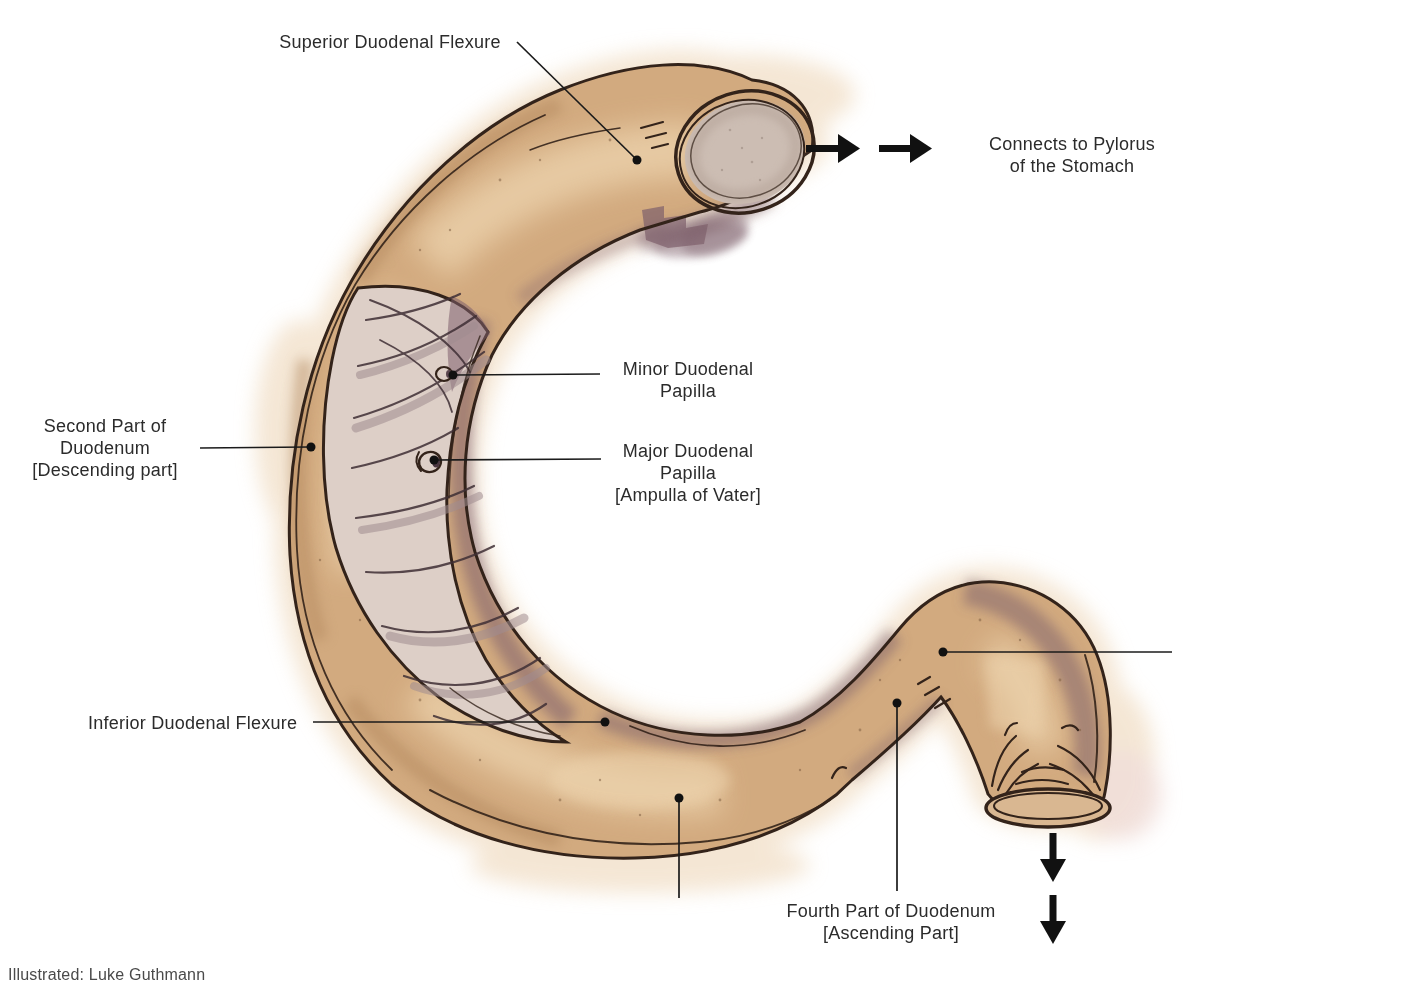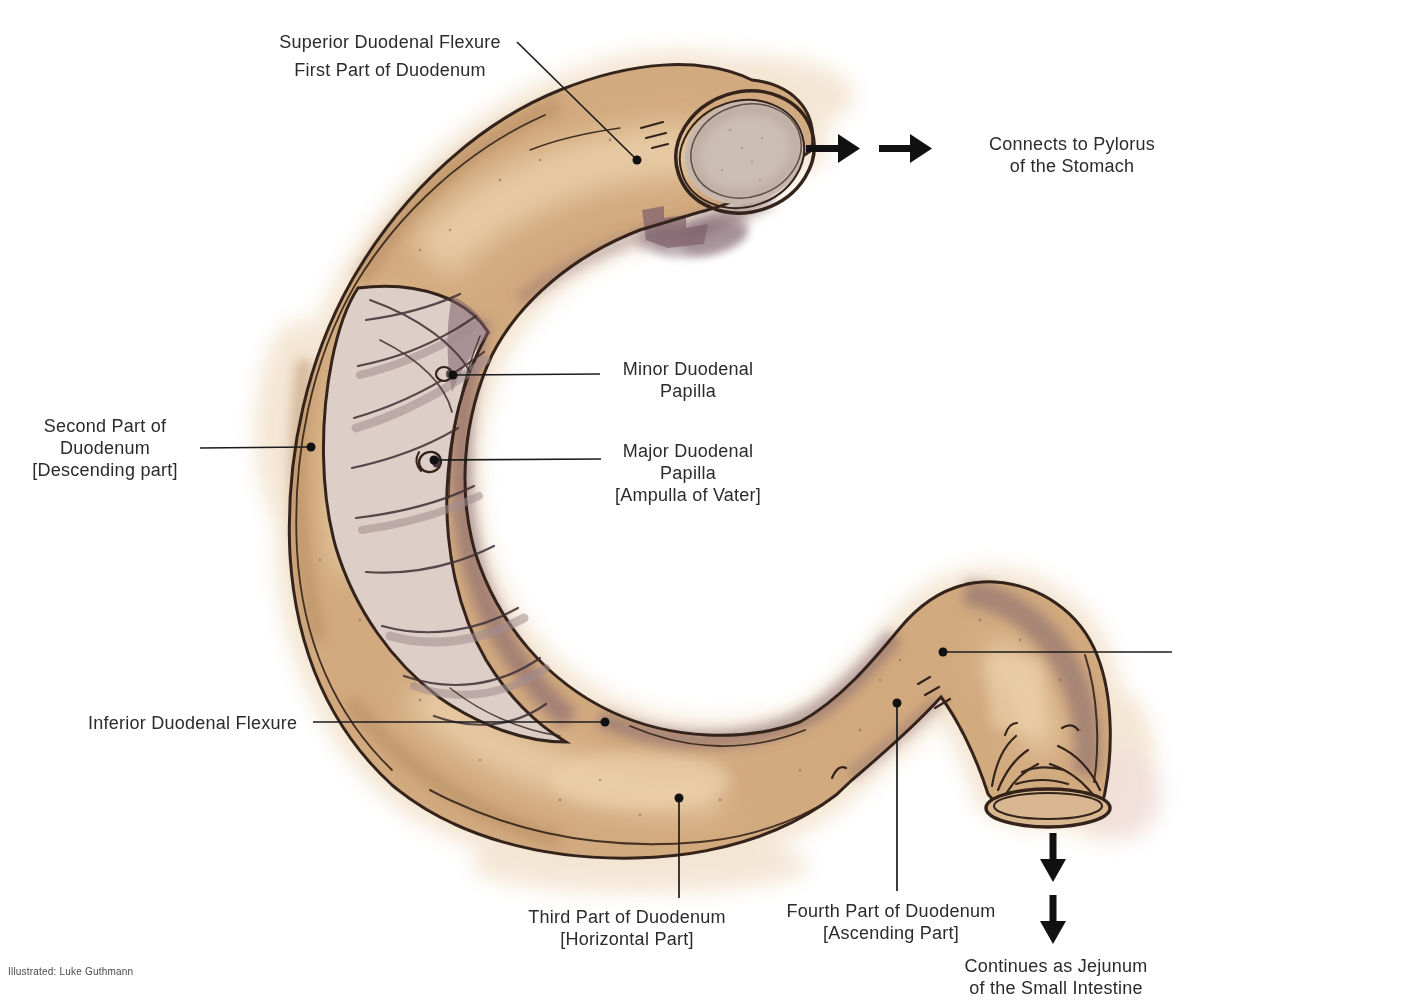--- a/index.html
+++ b/index.html
@@ -2,21 +2,21 @@
 <html style="--ink: #33231a; --text: #2b2b2b; --tube: #d2aa7f; --tube_light: #ecd2ac; --tube_dark: #b3895f; --shadow_purple: #7d5f6b; --mucosa: #ddcfc7; --fold: #3f2f35; --fold_soft: #a08d90; --lumen: #ccbdb3; --halo: #ecd3b2; --opening_fill: #d9b791;"><head>
 <meta charset="utf-8">
 <style>
   html,body{margin:0;padding:0;background:#ffffff;}
   .stage{position:relative;width:1220px;height:1000px;overflow:hidden;background:#fff;
          font-family:"Liberation Sans",sans-serif;}
   .art{position:absolute;left:0;top:0;}
   .lbl{position:absolute;font-size:18px;line-height:22px;color:var(--text,#2b2b2b);
        letter-spacing:.25px;white-space:nowrap;}
   .center{transform:translateX(-50%);text-align:center;}
-  .credit{position:absolute;font-size:10px;letter-spacing:.2px;color:#4a4a4a;}
+  .credit{position:absolute;font-size:16px;letter-spacing:.2px;color:#4a4a4a;}
   .ink{stroke:var(--ink,#33231a);fill:none;stroke-linecap:round;}
   .lead{stroke:#1b1b1b;stroke-width:1.7;fill:none;}
   .dot{fill:#111;}
   .arrow{fill:#111;}
 </style>
 </head>
 <body>
 
 <div class="stage">
 
@@ -223,21 +223,20 @@
     <g class="arrow">
       <rect x="1049.5" y="833" width="7" height="28"></rect>
       <path d="M 1040 859 L 1053 882 L 1066 859 Z"></path>
       <rect x="1049.5" y="895" width="7" height="28"></rect>
       <path d="M 1040 921 L 1053 944 L 1066 921 Z"></path>
     </g>
   </svg>
 
   <div class="lbl center" style="left:390px;top:28px;line-height:28px;">
     <div>Superior Duodenal Flexure</div>
-    <div>First Part of Duodenum</div>
   </div>
 
   <div class="lbl center" style="left:1044px;top:133px;margin-left:28px;">
     <div>Connects to Pylorus</div>
     <div>of the Stomach</div>
   </div>
 
   <div class="lbl center" style="left:688px;top:358px;">
     <div>Minor Duodenal</div>
     <div>Papilla</div>
@@ -253,29 +252,21 @@
     <div>Second Part of</div>
     <div>Duodenum</div>
     <div>[Descending part]</div>
   </div>
 
   <div class="lbl" style="left:88px;top:712px;text-align:right;">
     <div>Inferior Duodenal Flexure</div>
   </div>
 
 
-  <div class="lbl center" style="left:627px;top:906px;">
-    <div>Third Part of Duodenum</div>
-    <div>[Horizontal Part]</div>
-  </div>
 
   <div class="lbl center" style="left:891px;top:900px;">
     <div>Fourth Part of Duodenum</div>
     <div>[Ascending Part]</div>
   </div>
 
-  <div class="lbl center" style="left:1056px;top:955px;">
-    <div>Continues as Jejunum</div>
-    <div>of the Small Intestine</div>
-  </div>
 
   <div class="credit" style="left:8px;top:966px;">Illustrated: Luke Guthmann</div>
 </div>
 
 </body></html>

